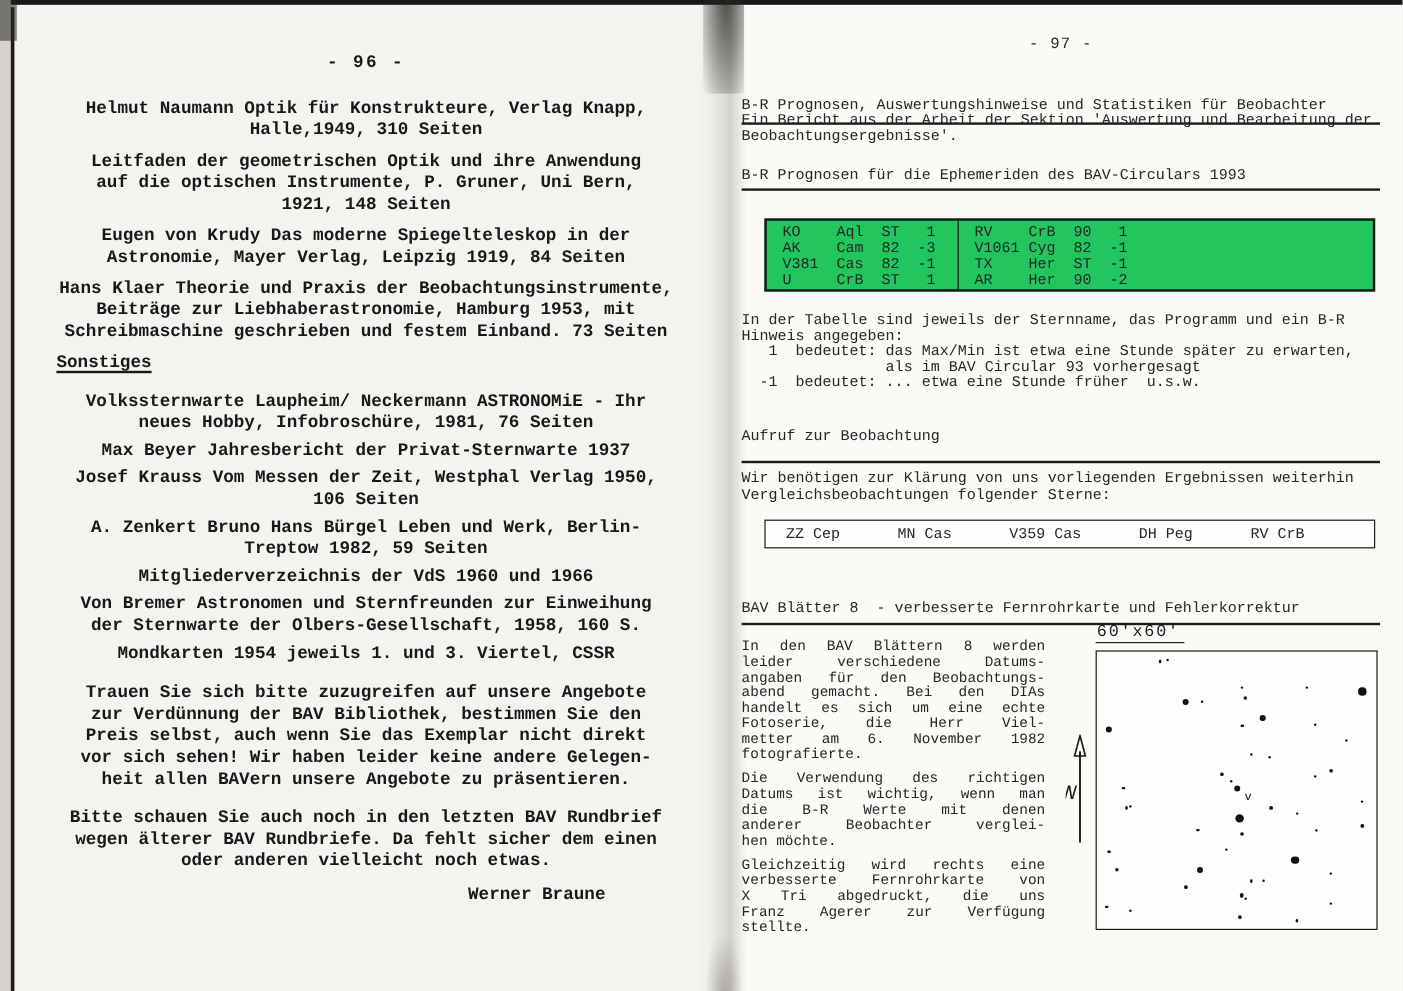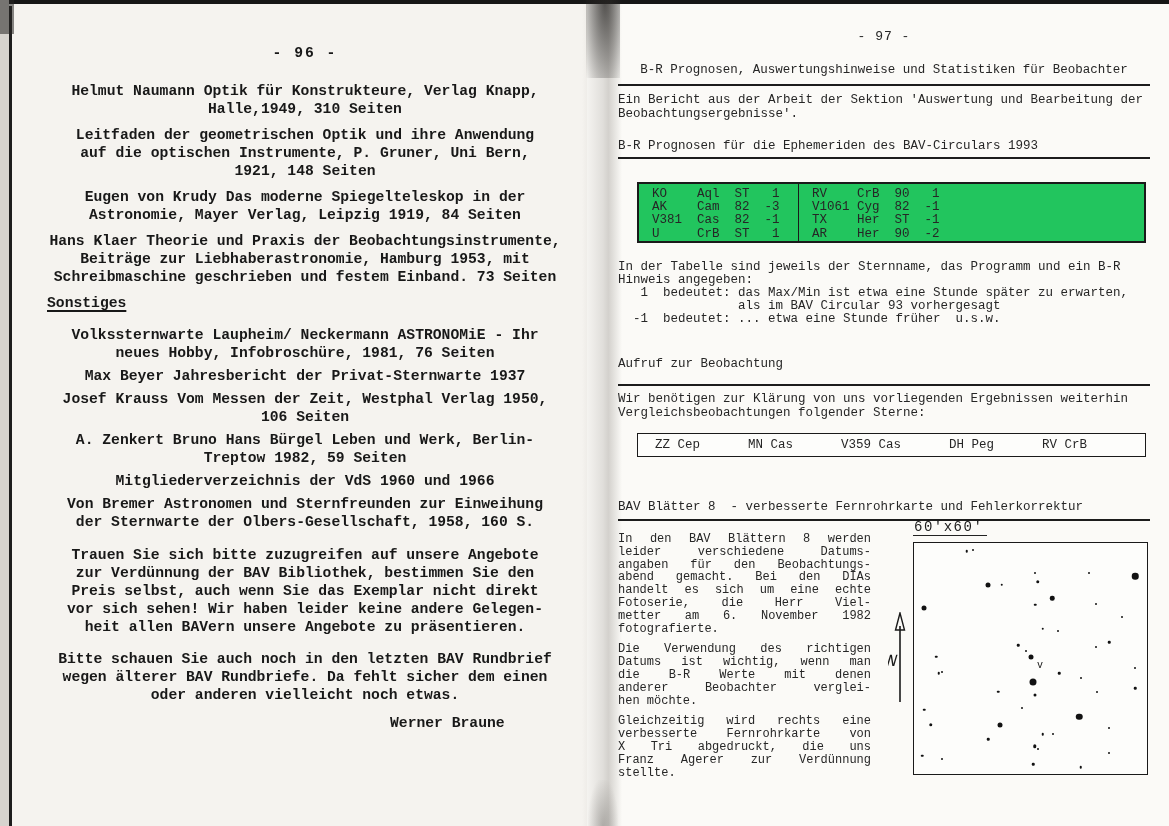--- a/index.html
+++ b/index.html
@@ -32,21 +32,21 @@
   .lpar.gap14{margin-top:14px;}
   .lp-heading{margin:0 0 14px;text-decoration:underline;text-underline-offset:3px;text-decoration-thickness:1.5px;}
   .signature{margin-top:10px;margin-left:343px;}
 
   
   .rp{position:absolute;left:618px;top:0;width:536px;color:#262626;
       font-size:12.5px;line-height:14px;font-weight:400;}
   .rp > div{position:absolute;}
   .rp-pageno{top:30px;left:0;width:532px;text-align:center;letter-spacing:1px;font-size:13px;}
   .rp-rule{border-bottom:2px solid #1c1c1c;width:532px;white-space:pre;}
-  .rp-h1{top:63px;left:0;padding-bottom:7px;text-align:center;}
+  .rp-h1{top:81px;left:0;padding-bottom:7px;}
   .rp-intro{top:93px;left:0;width:536px;white-space:pre-line;}
   .rp-h2a{top:139px;left:0;padding-bottom:4px;}
   .tbox{top:182px;left:19px;width:509px;height:61px;box-sizing:border-box;
         border:2px solid #1a1a1a;display:flex;background:#22c55e;}
   .tgroup{box-sizing:border-box;padding:4px 0 0 13px;white-space:pre;line-height:13.2px;}
   .tgroup:nth-child(1){width:159px;}
   .tgroup:nth-child(2){width:177px;border-left:1.5px solid #1a1a1a;}
   .tgroup:nth-child(3){width:173px;border-left:1.5px solid #1a1a1a;}
   .notes{top:261px;left:0;white-space:pre;line-height:13px;}
   .rp-h2b{top:357px;left:0;padding-bottom:13px;}
@@ -103,20 +103,21 @@
       <p class="lpar tight">Volkssternwarte Laupheim/ Neckermann ASTRONOMiE - Ihr
 neues Hobby, Infobroschüre, 1981, 76 Seiten</p>
       <p class="lpar tight">Max Beyer Jahresbericht der Privat-Sternwarte 1937</p>
       <p class="lpar tight">Josef Krauss Vom Messen der Zeit, Westphal Verlag 1950,
 106 Seiten</p>
       <p class="lpar tight">A. Zenkert Bruno Hans Bürgel Leben und Werk, Berlin-
 Treptow 1982, 59 Seiten</p>
       <p class="lpar tight">Mitgliederverzeichnis der VdS 1960 und 1966</p>
       <p class="lpar tight">Von Bremer Astronomen und Sternfreunden zur Einweihung
 der Sternwarte der Olbers-Gesellschaft, 1958, 160 S.</p>
+      <p class="lpar tight">Mondkarten 1954 jeweils 1. und 3. Viertel, CSSR</p>
       <p class="lpar gap15">Trauen Sie sich bitte zuzugreifen auf unsere Angebote
 zur Verdünnung der BAV Bibliothek, bestimmen Sie den
 Preis selbst, auch wenn Sie das Exemplar nicht direkt
 vor sich sehen! Wir haben leider keine andere Gelegen-
 heit allen BAVern unsere Angebote zu präsentieren.</p>
       <p class="lpar gap14">Bitte schauen Sie auch noch in den letzten BAV Rundbrief
 wegen älterer BAV Rundbriefe. Da fehlt sicher dem einen
 oder anderen vielleicht noch etwas.</p>
       <div class="signature">Werner Braune</div>
     </div>
@@ -166,21 +167,21 @@
           <div class="jline">Die Verwendung des richtigen</div>
           <div class="jline">Datums ist wichtig, wenn man</div>
           <div class="jline">die B-R Werte mit denen</div>
           <div class="jline">anderer Beobachter verglei-</div>
           <div class="jline">hen möchte.</div>
         </div>
         <div class="fpar">
           <div class="jline">Gleichzeitig wird rechts eine</div>
           <div class="jline">verbesserte Fernrohrkarte von</div>
           <div class="jline">X Tri abgedruckt, die uns</div>
-          <div class="jline">Franz Agerer zur Verdünnung</div>
+          <div class="jline">Franz Agerer zur Verfügung</div>
           <div class="jline">stellte.</div>
         </div>
       </div>
 
     <div class="chart-label">60'x60'</div>
     <div class="narrow">
       <svg width="26" height="92" viewBox="0 0 26 92">
         <line x1="12" y1="14" x2="12" y2="90" stroke="#1a1a1a" stroke-width="1.6"></line>
         <polygon points="12,1 7.5,18 16.5,18" fill="none" stroke="#1a1a1a" stroke-width="1.4"></polygon>
         <text x="4" y="54" font-size="17" font-style="italic" font-family="Liberation Mono, monospace" fill="#1a1a1a" transform="skewX(-6)">N</text>

